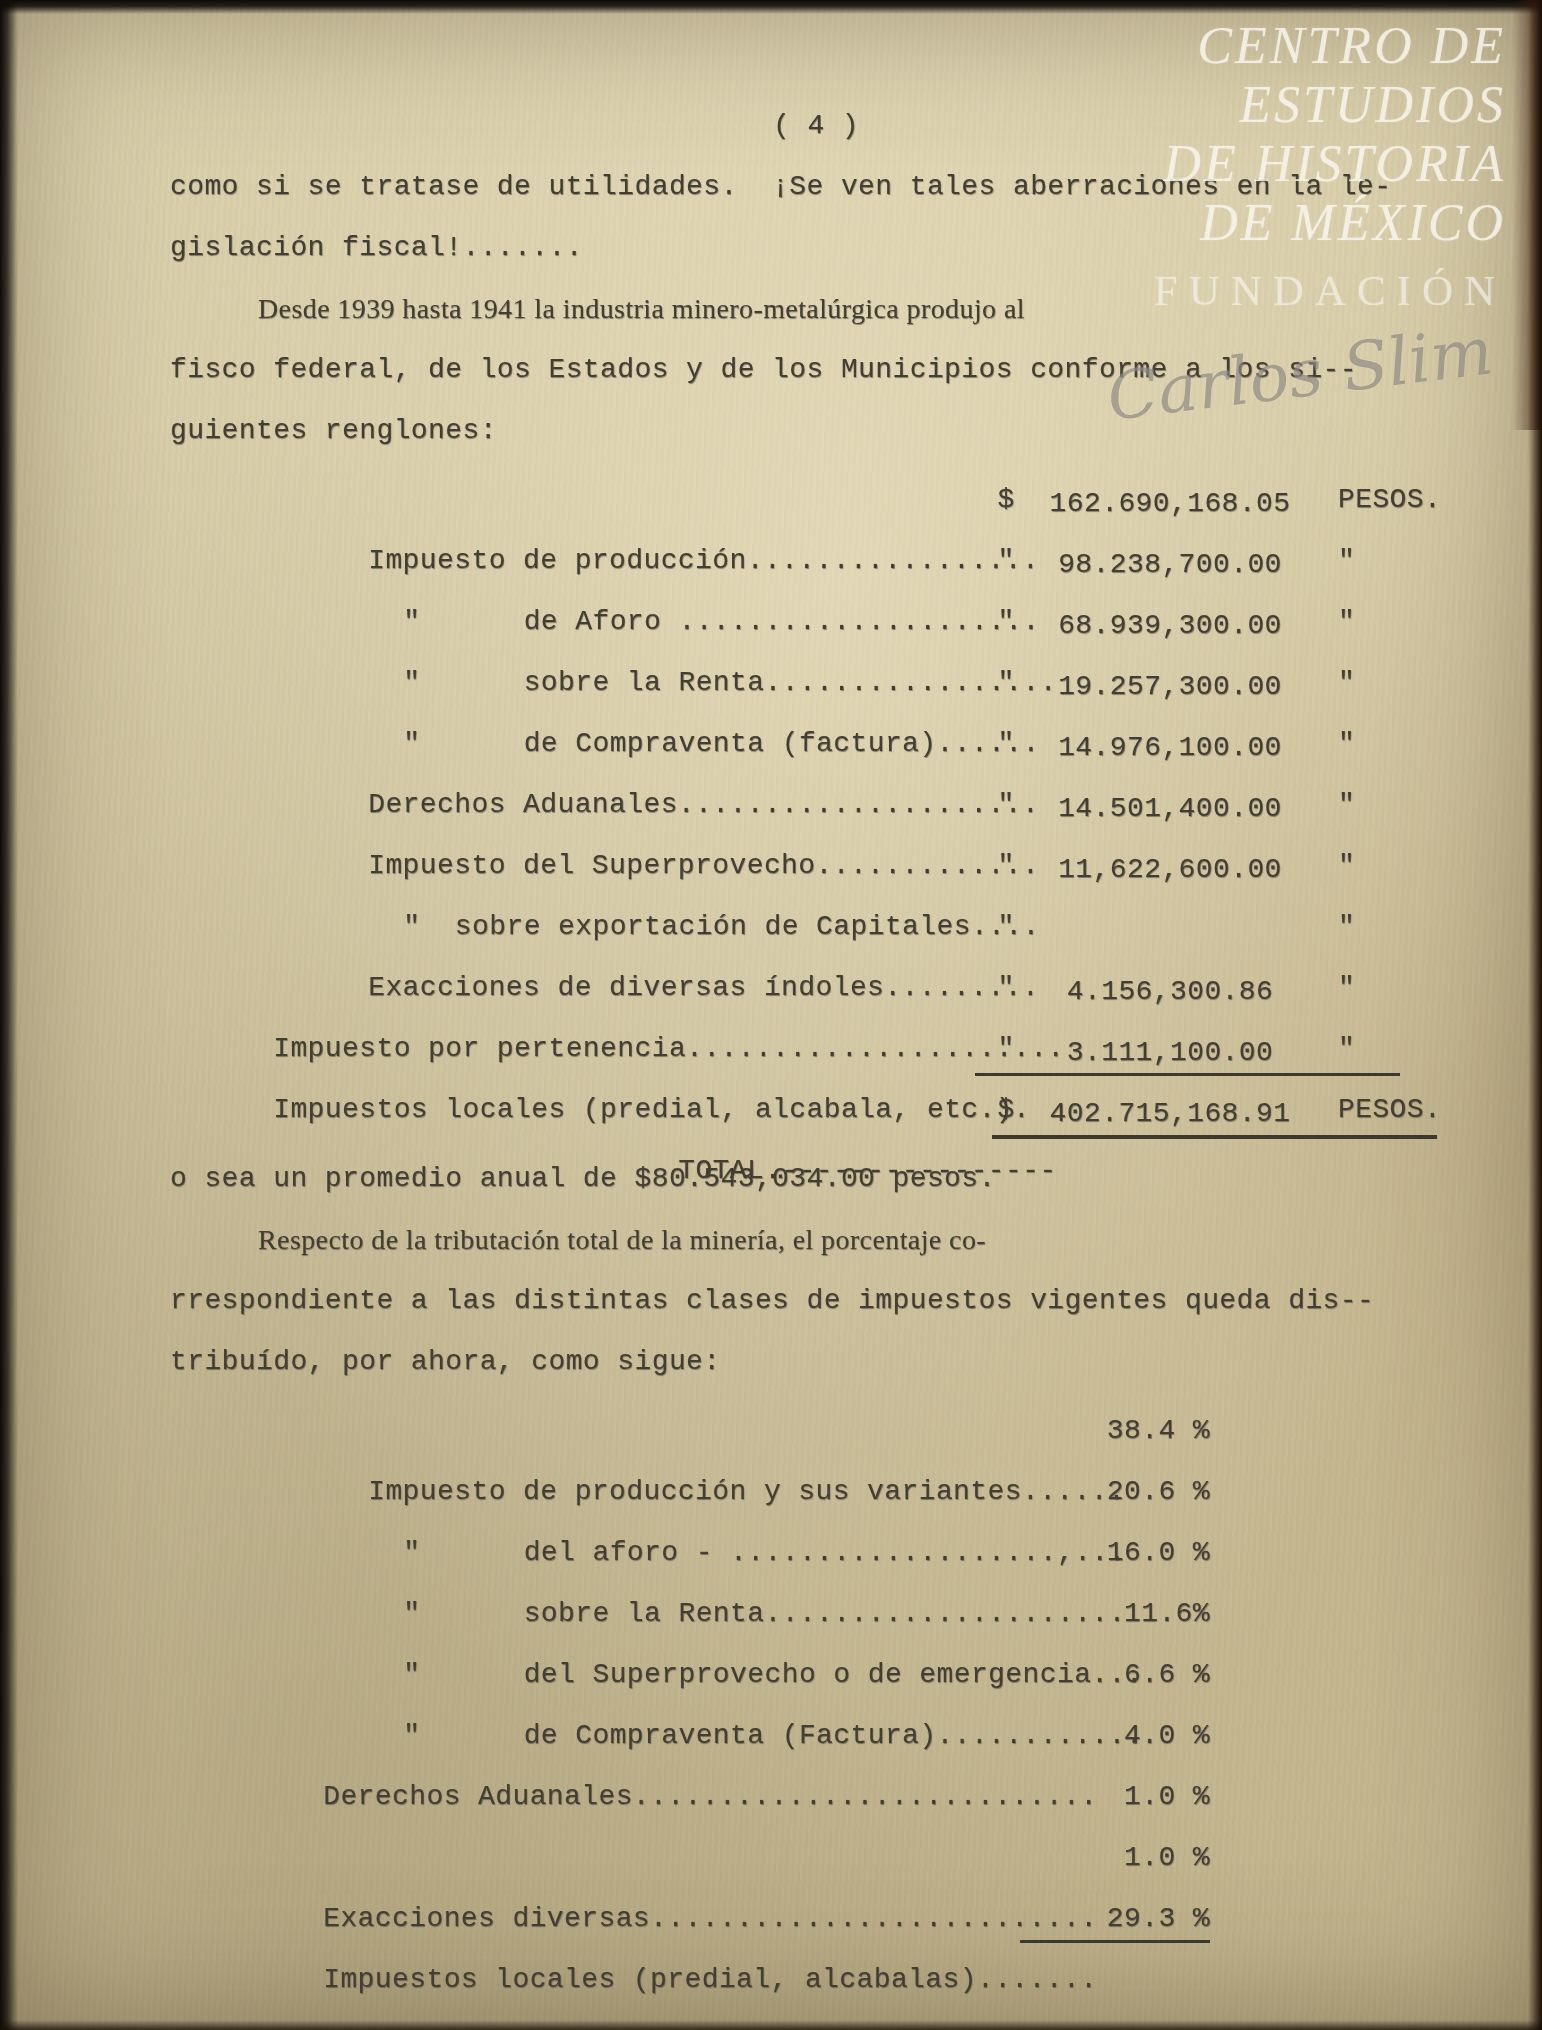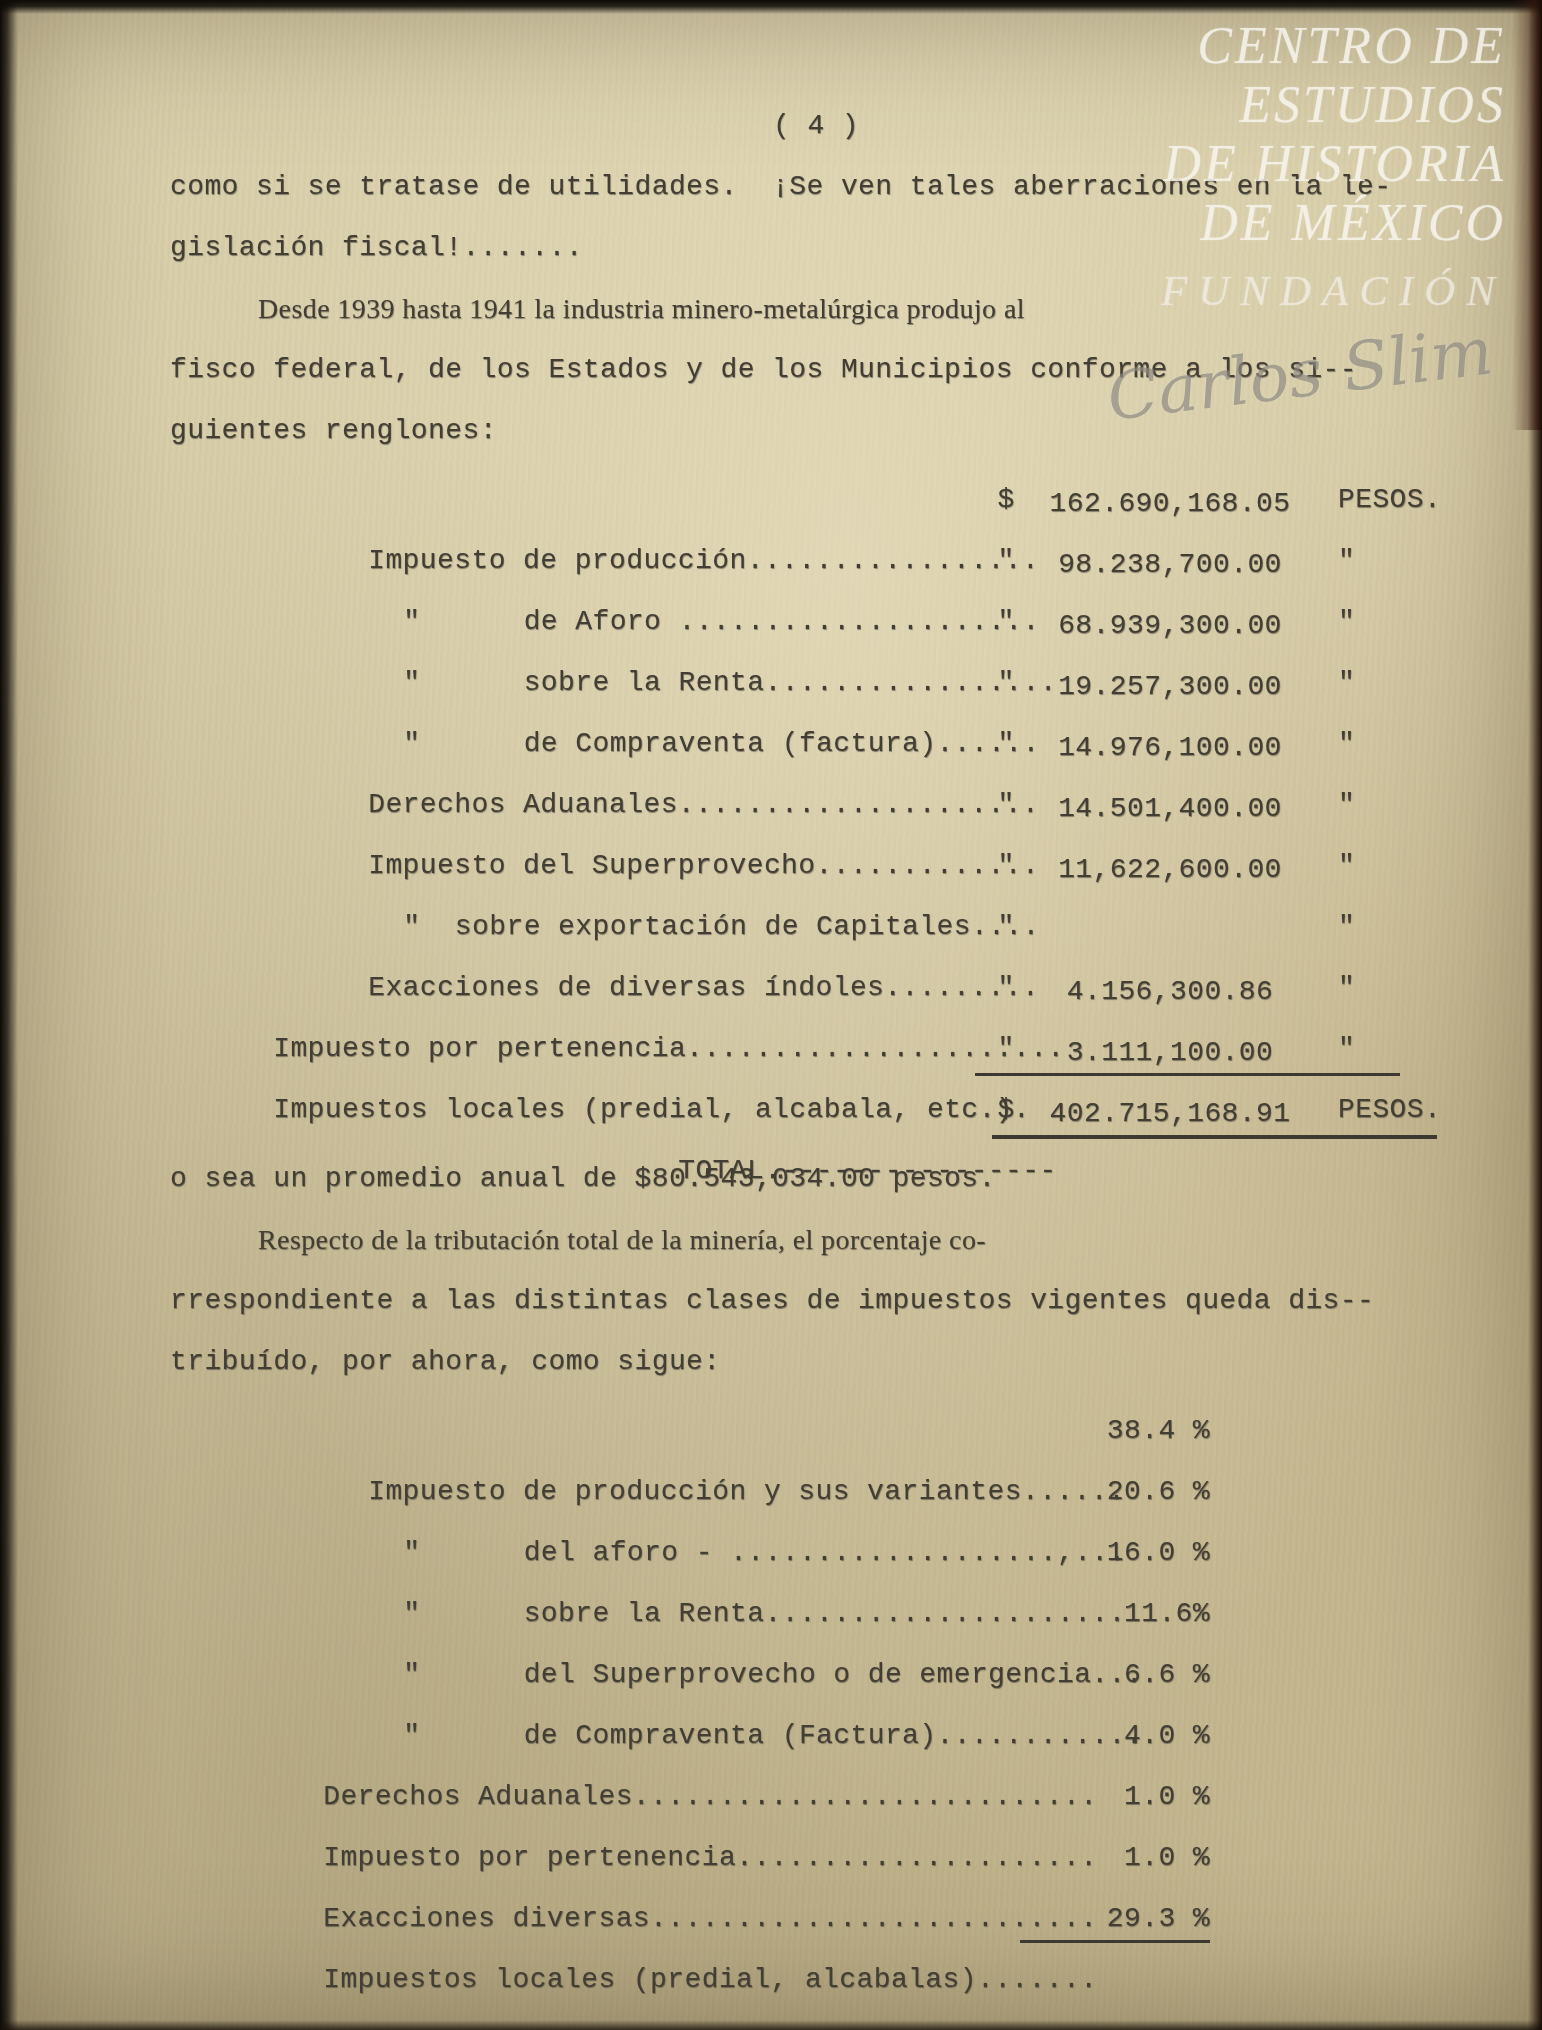--- a/index.html
+++ b/index.html
@@ -62,21 +62,21 @@
 
   
   .watermark{
     position:absolute;top:16px;right:36px;text-align:right;z-index:5;
     font-family:"Liberation Serif","DejaVu Serif",serif;
     color:rgba(247,245,238,0.80);
     text-shadow:0 0 2px rgba(255,255,255,0.25);
     pointer-events:none;
   }
   .wm-line{font-size:52px;line-height:59px;letter-spacing:3px;font-style:italic;}
-  .wm-foundation{font-size:43px;line-height:62px;letter-spacing:11px;color:rgba(243,241,234,0.62);margin-top:8px;font-style:italic;}
+  .wm-foundation{font-size:43px;line-height:62px;letter-spacing:11px;color:rgba(243,241,234,0.62);margin-top:8px;}
   .wm-signature{
     font-family:"DejaVu Serif","Liberation Serif",serif;font-style:italic;
     font-size:66px;line-height:70px;color:rgba(125,120,112,0.60);
     transform:rotate(-7deg);transform-origin:right center;margin:-6px 14px 0 0;
   }
 </style>
 </head>
 <body>
 
 <div class="paper"></div>
@@ -194,21 +194,20 @@
     </div>
     <div class="line ind2">
       <span class="lbl">"      de Compraventa (Factura)............</span>
       <span class="p-val">6.6 %</span>
     </div>
     <div class="line ind0b">
       <span class="lbl">Derechos Aduanales...........................</span>
       <span class="p-val">4.0 %</span>
     </div>
     <div class="line ind0b">
-      <span class="lbl">Impuesto por pertenencia.....................</span>
       <span class="p-val">1.0 %</span>
     </div>
     <div class="line ind0b">
       <span class="lbl">Exacciones diversas..........................</span>
       <span class="p-val">1.0 %</span>
     </div>
     <div class="line ind0b">
       <span class="lbl">Impuestos locales (predial, alcabalas).......</span>
       <span class="p-val uline">29.3 %</span>
     </div>

